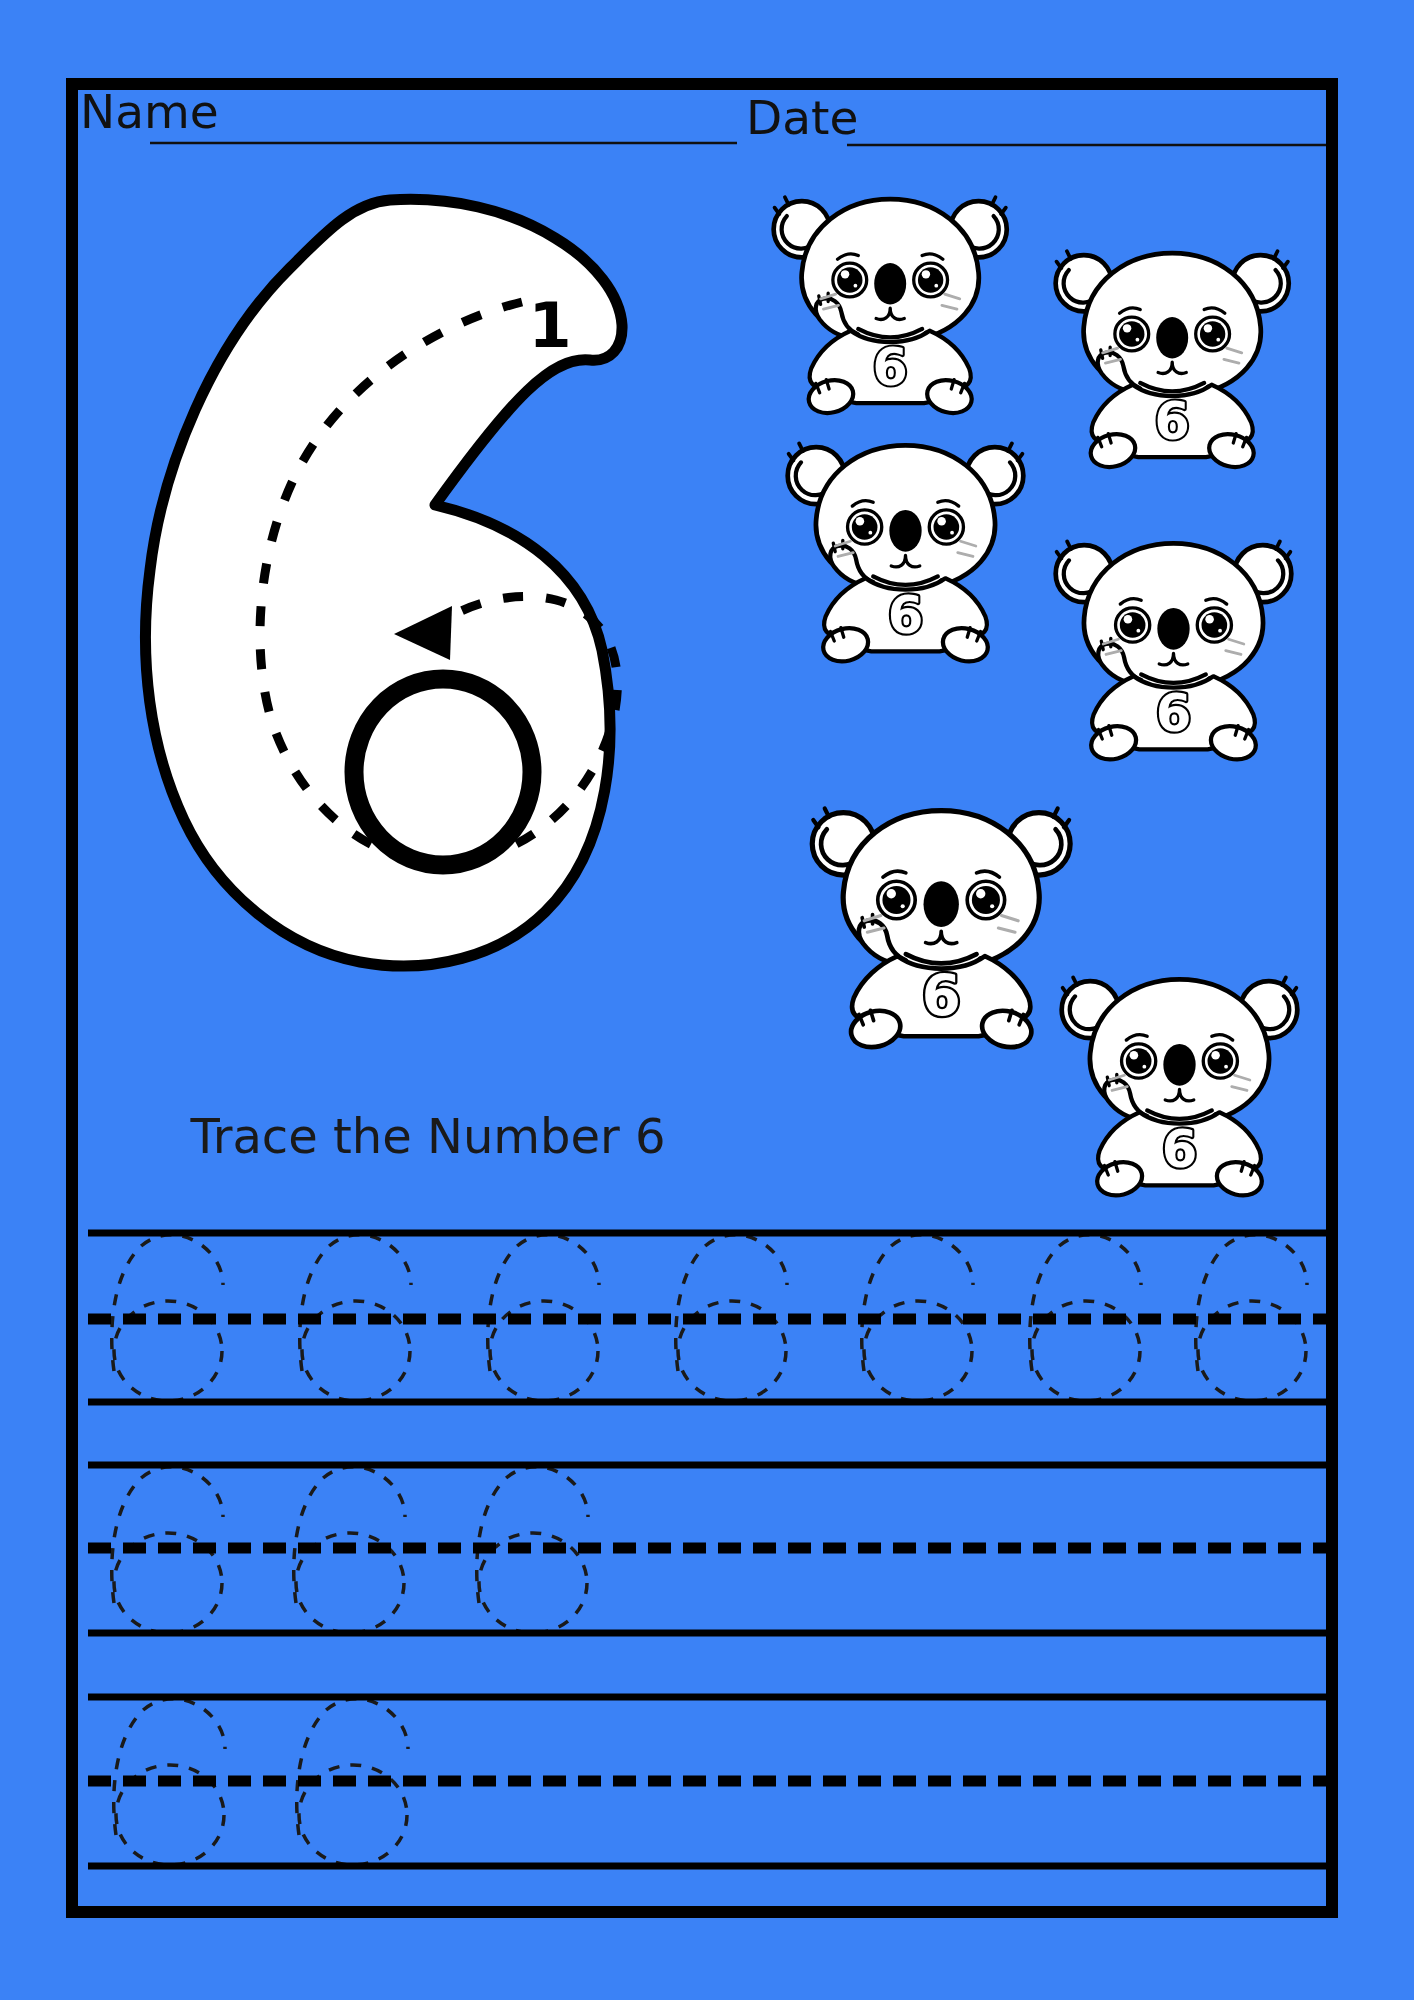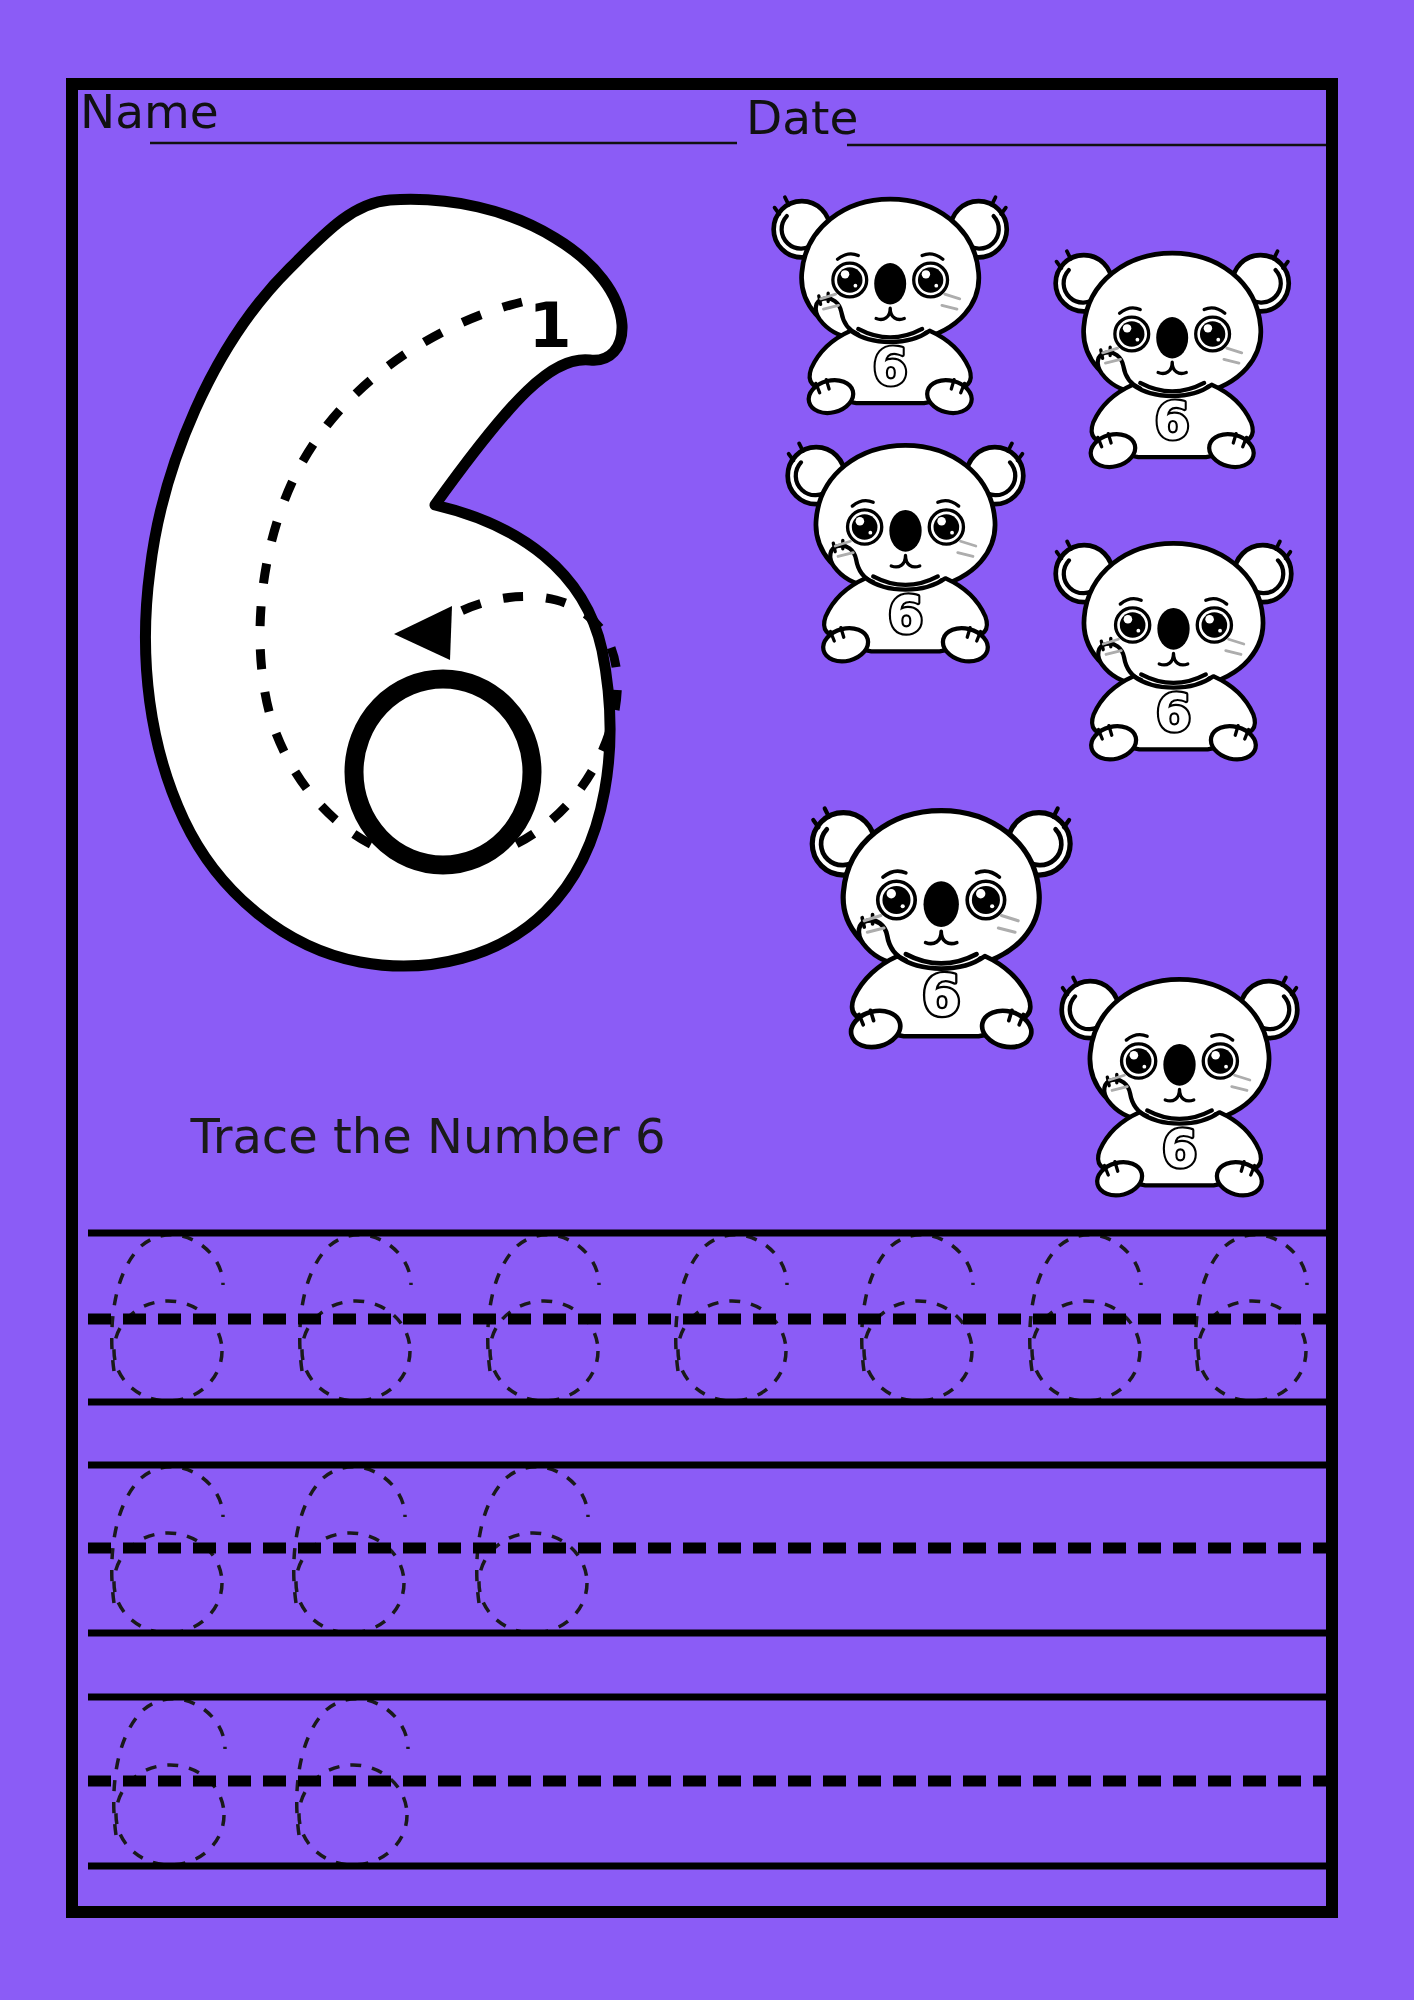--- a/index.html
+++ b/index.html
@@ -1,16 +1,16 @@
 <!DOCTYPE html>
 <html><head>
 <meta charset="utf-8">
 <style>
   html,body{margin:0;padding:0;background:#ffffff;}
-  #page{position:relative;width:1414px;height:2000px;background:#8b5cf6;overflow:hidden;
+  #page{position:relative;width:1414px;height:2000px;background:#3b82f6;overflow:hidden;
         font-family:"DejaVu Sans","Liberation Sans",sans-serif;}
   svg{position:absolute;left:0;top:0;}
   .hdr-label{font-size:47px;fill:#111111;}
   .instruction{font-size:48px;fill:#1a1a1a;}
   .step-num{font-size:62px;font-weight:bold;fill:#000000;}
 </style>
 </head>
 <body>
 
 <div id="page">

